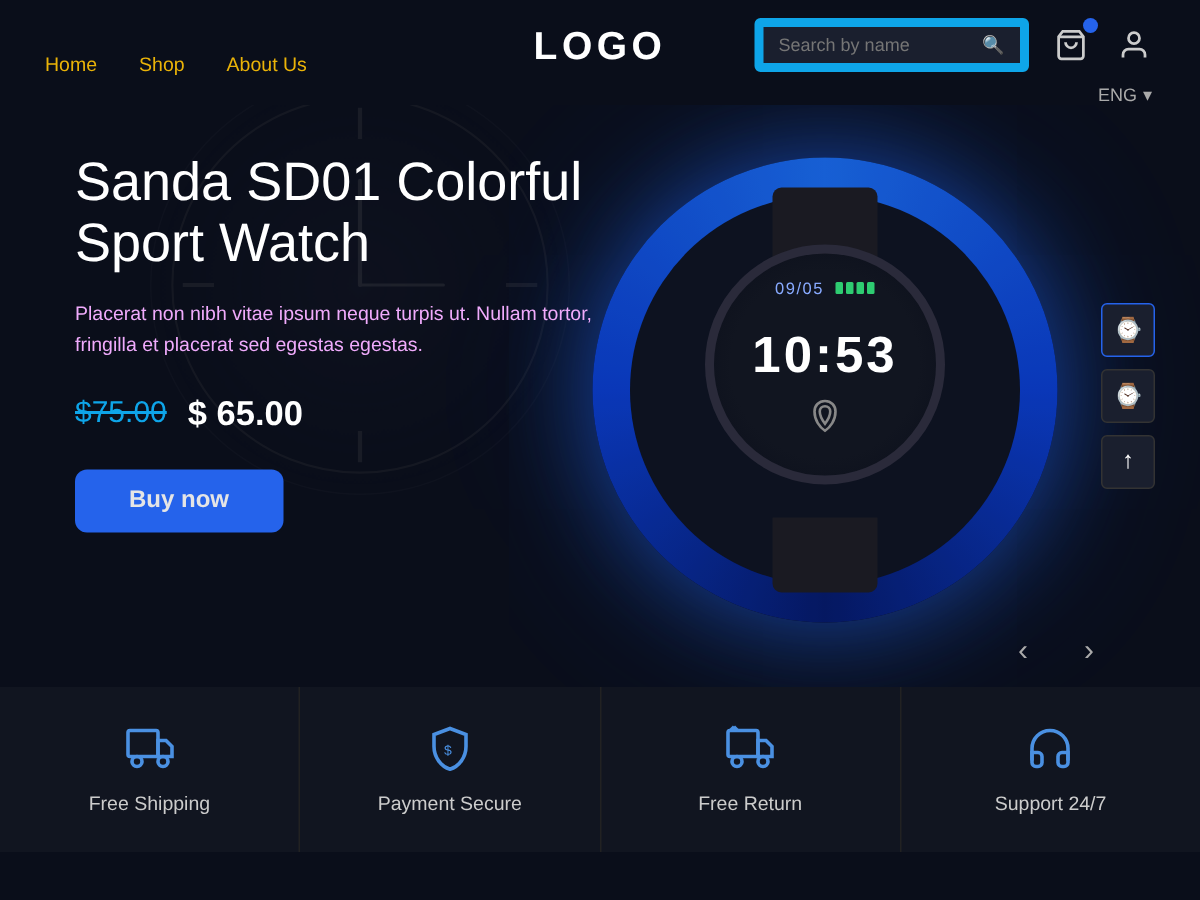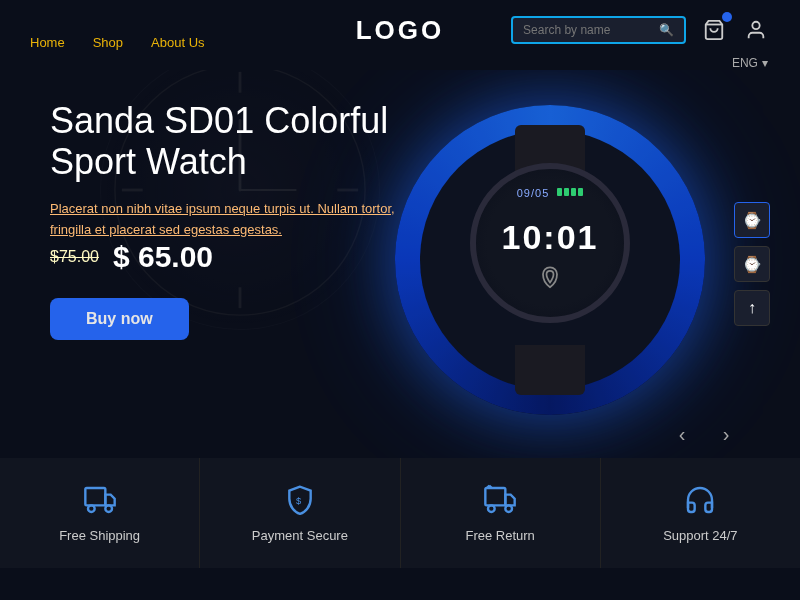--- a/index.html
+++ b/index.html
@@ -45,21 +45,21 @@
     .nav-right {
       margin-left: auto;
       display: flex;
       align-items: center;
       gap: 14px;
     }
     .search-box {
       display: flex;
       align-items: center;
       background: #1a1f2e;
-      border: 2px solid #0ea5e9;
+      border: 6px solid #0ea5e9;
       border-radius: 4px;
       padding: 5px 10px;
       gap: 6px;
     }
     .search-box input {
       background: transparent;
       border: none;
       outline: none;
       color: #aaa;
       font-size: 12px;
@@ -144,37 +144,37 @@
     }
     .hero-title {
       font-size: 36px;
       font-weight: 400;
       line-height: 1.15;
       margin-bottom: 16px;
       color: #fff;
     }
     .hero-desc {
       font-size: 13px;
-      color: #fdba74;
+      color: #f0abfc;
       line-height: 1.6;
-      text-decoration: underline;
+      margin-bottom: 22px;
     }
     .price-row {
       display: flex;
       align-items: center;
       gap: 14px;
       margin-bottom: 24px;
     }
     .old-price {
-      font-size: 16px;
-      color: #fef9c3;
+      font-size: 20px;
+      color: #0ea5e9;
       text-decoration: line-through;
     }
     .new-price {
-      font-size: 30px;
+      font-size: 23px;
       font-weight: 700;
       color: #fff;
     }
     .btn-buy {
       background: #2563eb;
       color: #e5e5e5;
       border: none;
       border-radius: 8px;
       padding: 12px 36px;
       font-size: 16px;
@@ -446,21 +446,21 @@
           <span class="watch-date">09/05</span>
           <div class="watch-battery">
             <div class="battery-bars">
               <div class="battery-bar"></div>
               <div class="battery-bar"></div>
               <div class="battery-bar"></div>
               <div class="battery-bar"></div>
             </div>
           </div>
         </div>
-        <div class="watch-time">10:01</div>
+        <div class="watch-time">10:53</div>
         <div class="watch-fingerprint">
           <svg width="28" height="28" viewBox="0 0 24 24" fill="none" stroke="#888" stroke-width="1.5">
             <path d="M12 2C8.5 2 6 4.5 6 8c0 5 3 9 6 11 3-2 6-6 6-11 0-3.5-2.5-6-6-6z"></path>
             <path d="M12 5c-1.7 0-3 1.3-3 3 0 2.5 1.5 5 3 7 1.5-2 3-4.5 3-7 0-1.7-1.3-3-3-3z"></path>
           </svg>
         </div>
       </div>
       <div class="watch-strap-bottom"></div>
     </div>
   </div>

